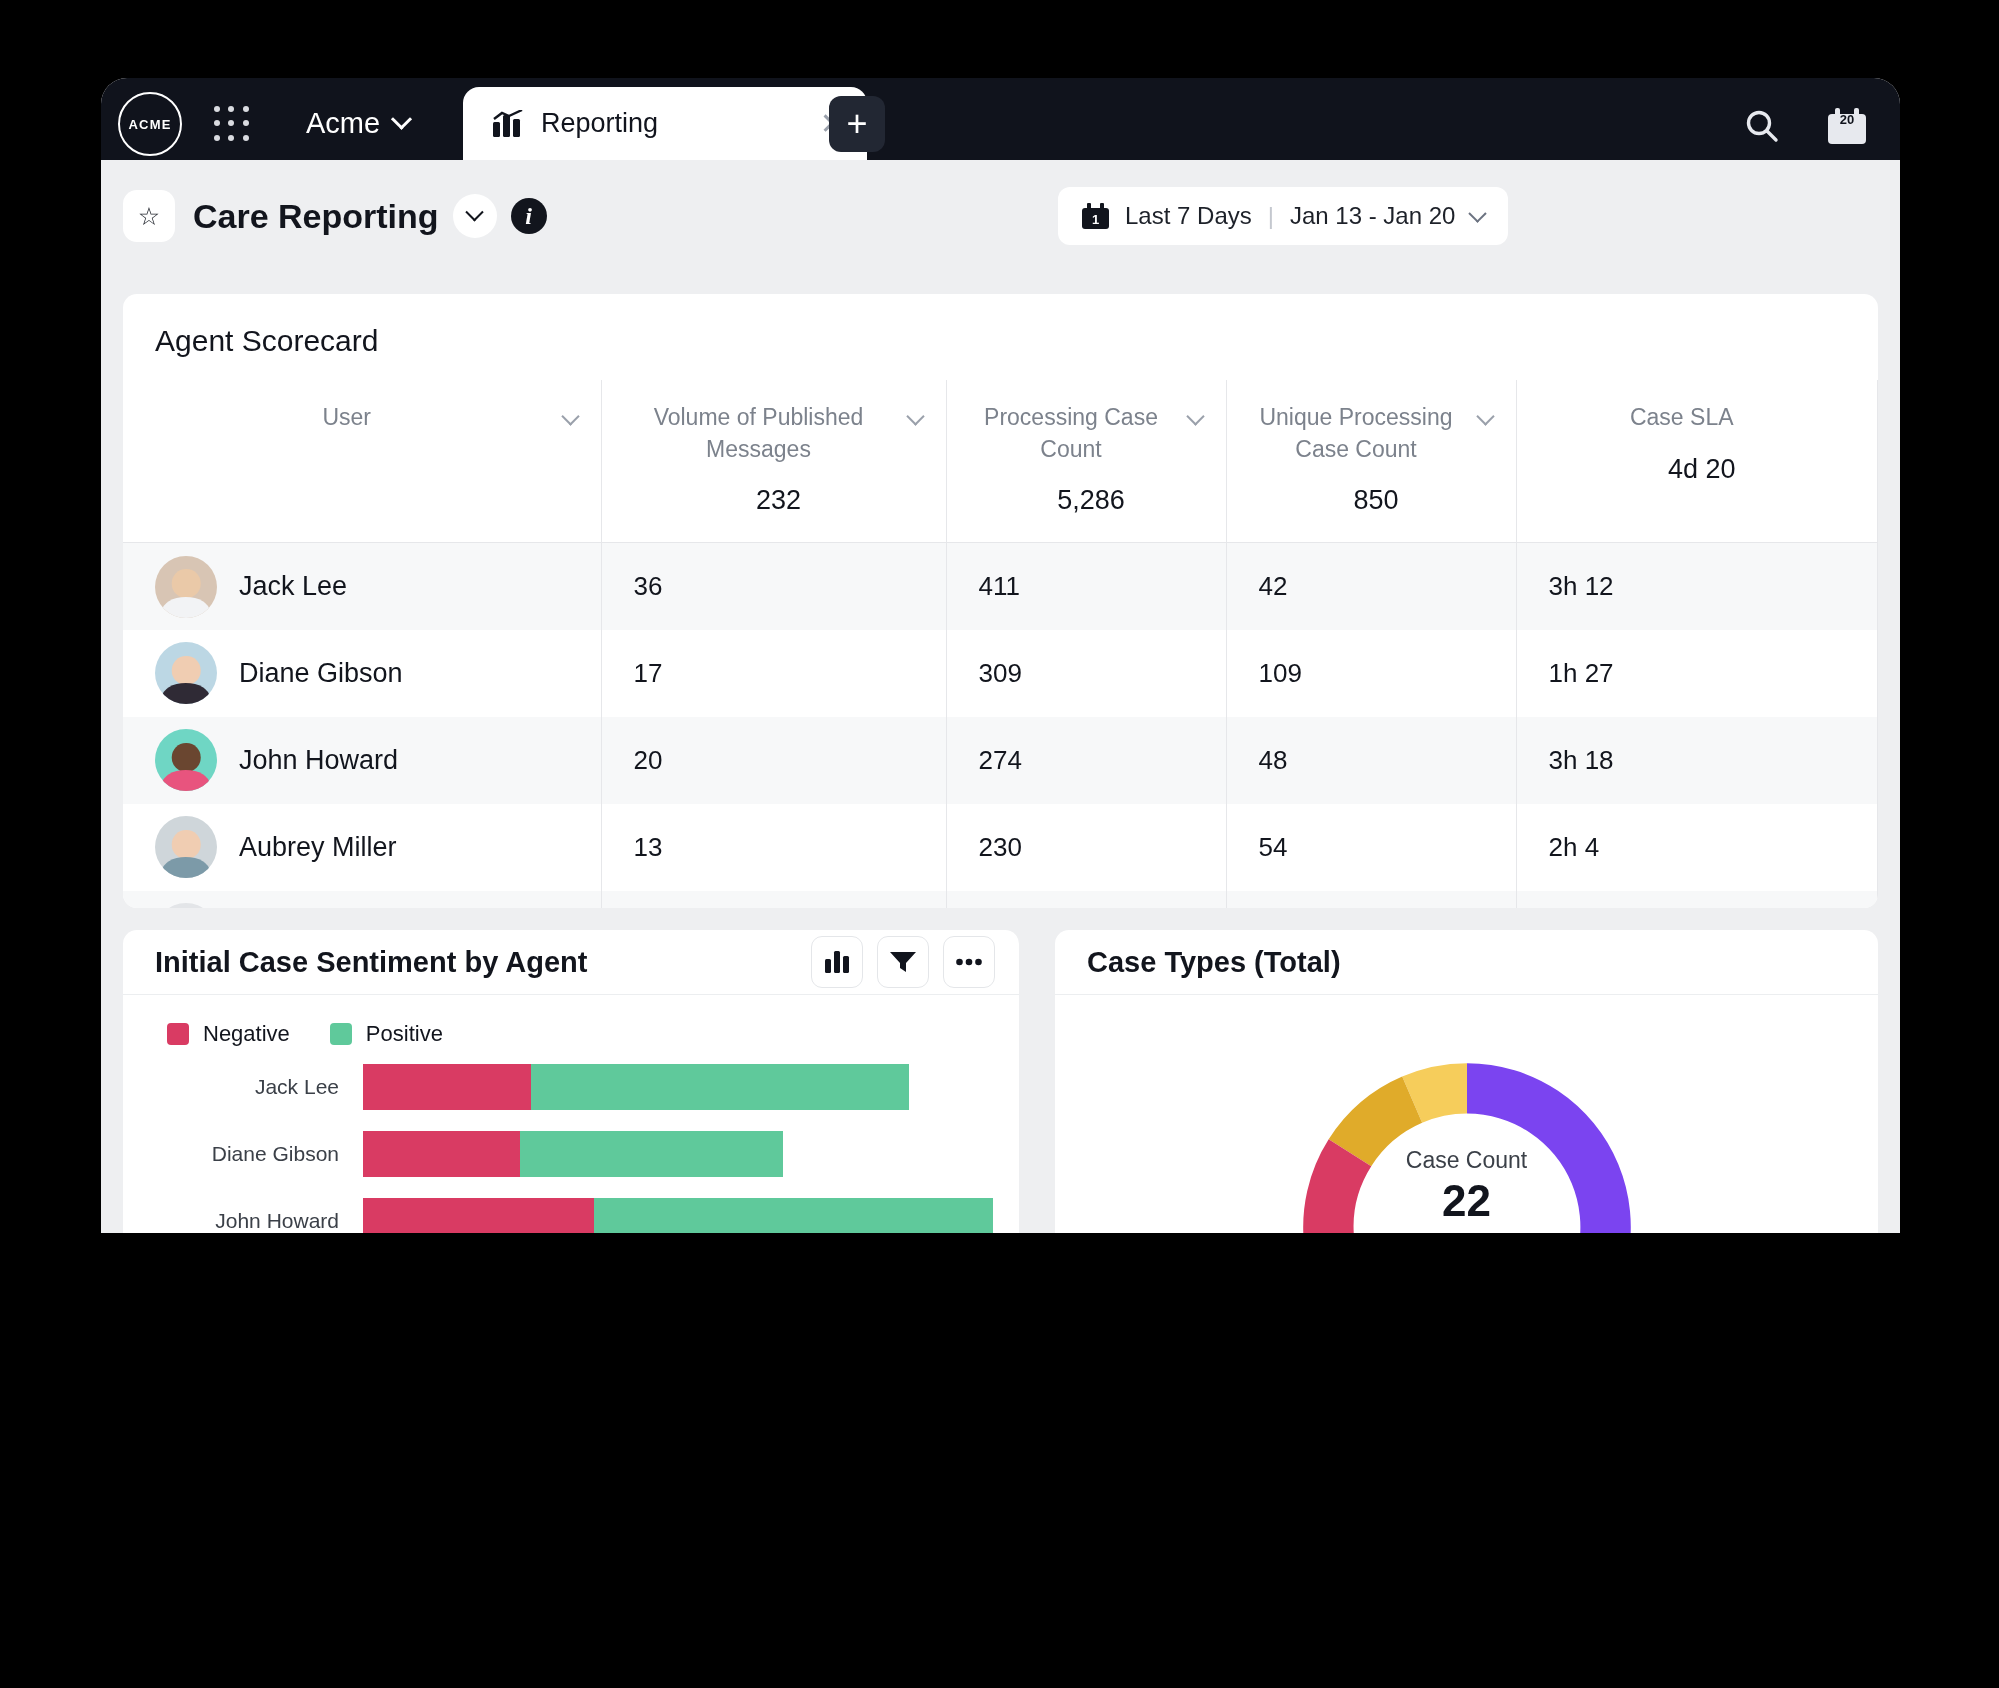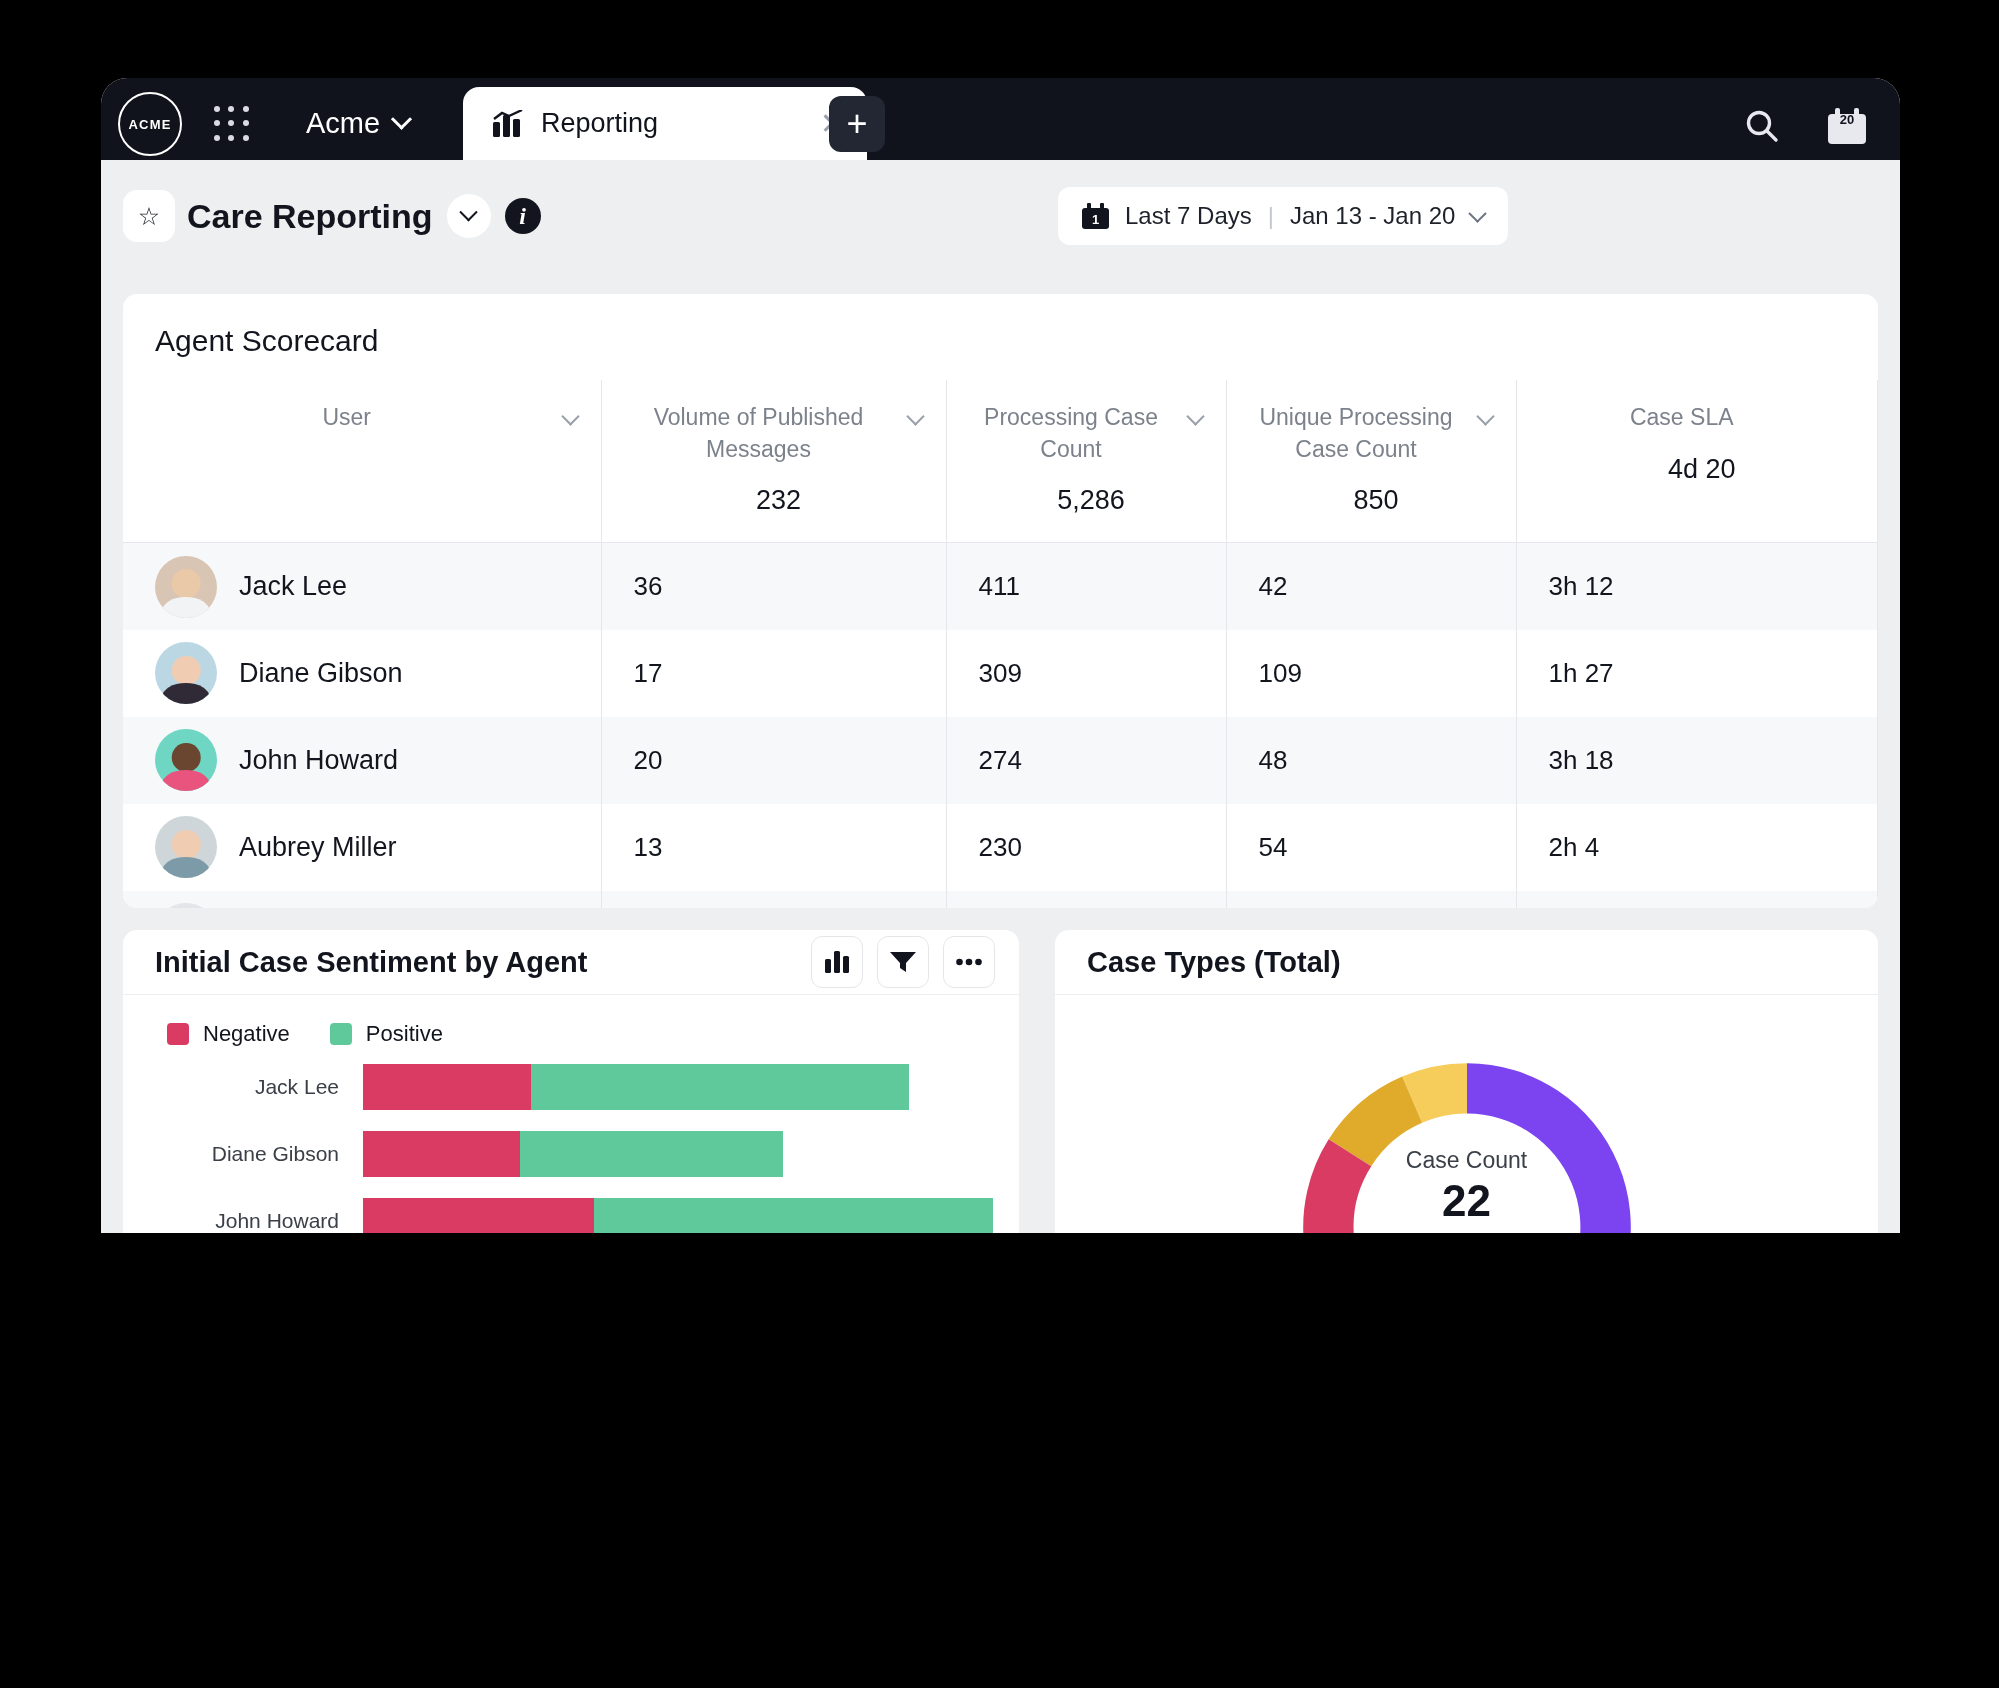--- a/index.html
+++ b/index.html
@@ -76,21 +76,21 @@
   
   .page-header {
     height: 112px; background: #eeeff1;
     display: flex; align-items: center; padding: 0 0 0 22px; position: relative;
   }
   .star-btn {
     width: 52px; height: 52px; border-radius: 14px; background: #fff;
     display: flex; align-items: center; justify-content: center;
     color: #1d2129; font-size: 25px; cursor: pointer; flex: none;
   }
-  .page-title { font-size: 34px; font-weight: 700; color: #12151d; margin-left: 12px; }
+  .page-title { font-size: 34px; font-weight: 700; color: #12151d; margin-left: 18px; }
   .title-chev {
     width: 44px; height: 44px; border-radius: 50%; background: #fff; margin-left: 14px;
     display: flex; align-items: center; justify-content: center; cursor: pointer; flex: none;
   }
   .info-badge {
     width: 36px; height: 36px; border-radius: 50%; background: #12151d; color: #fff;
     display: flex; align-items: center; justify-content: center;
     font-family: "Liberation Serif", serif; font-style: italic; font-weight: 700;
     font-size: 24px; margin-left: 14px; cursor: pointer; flex: none;
   }

